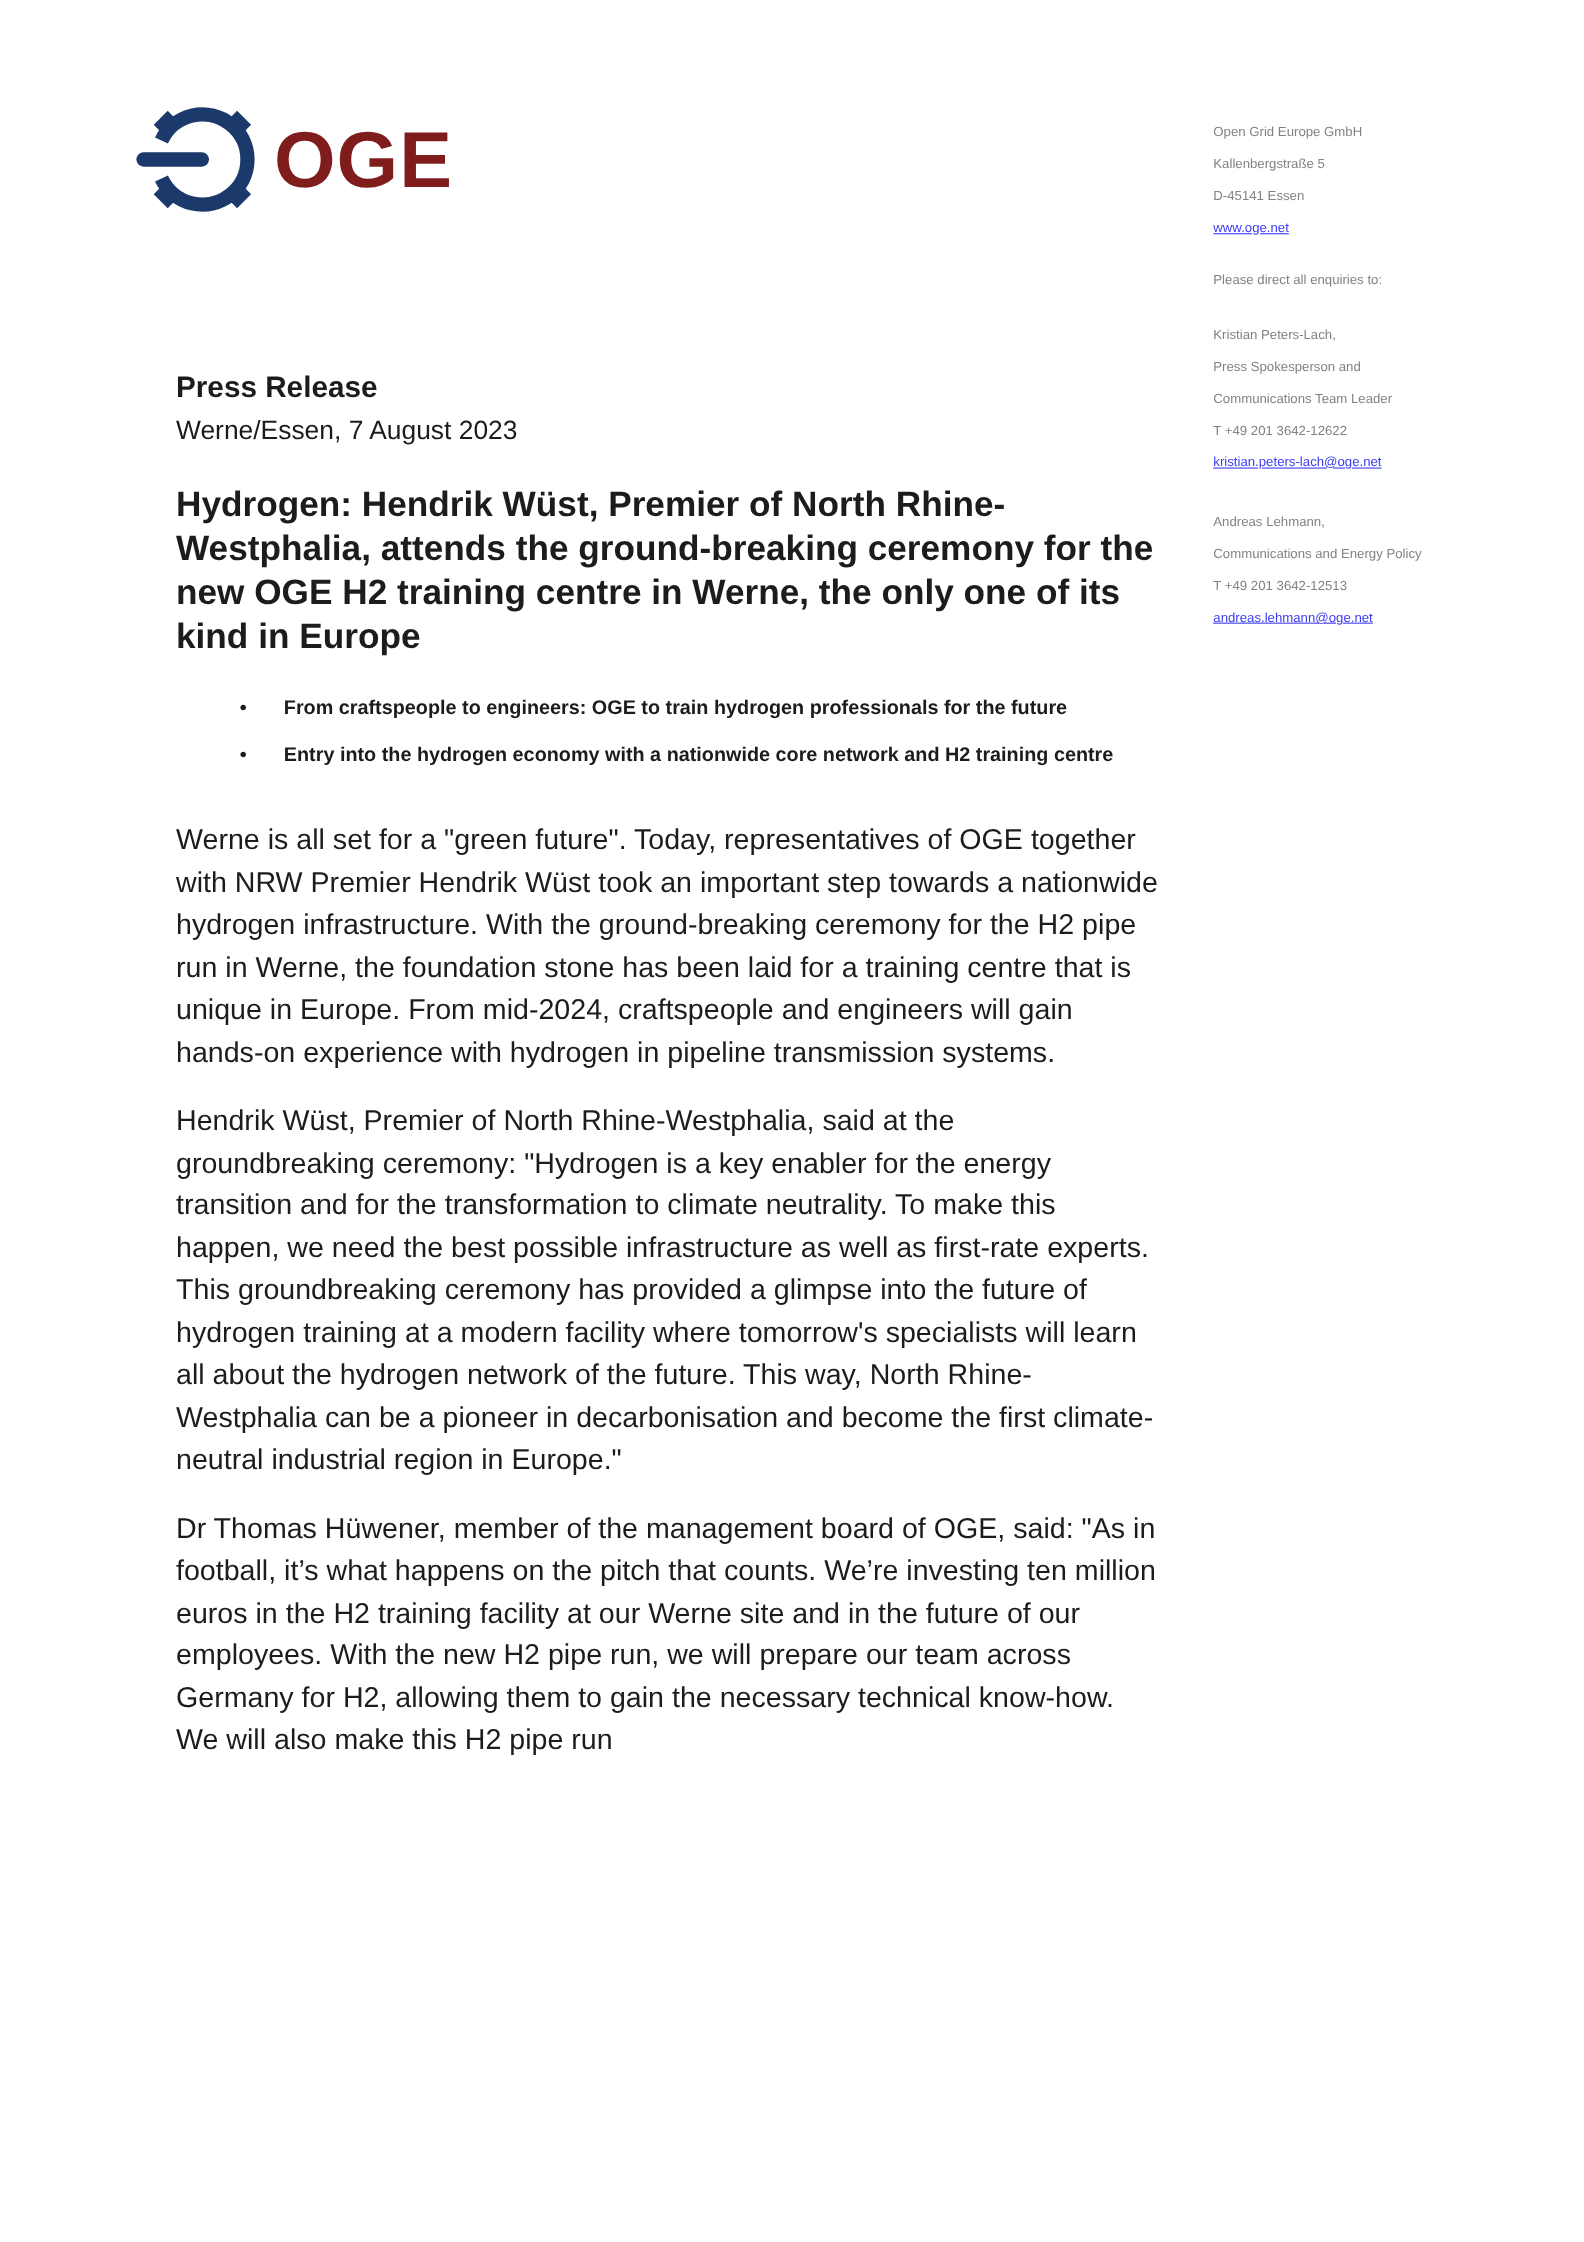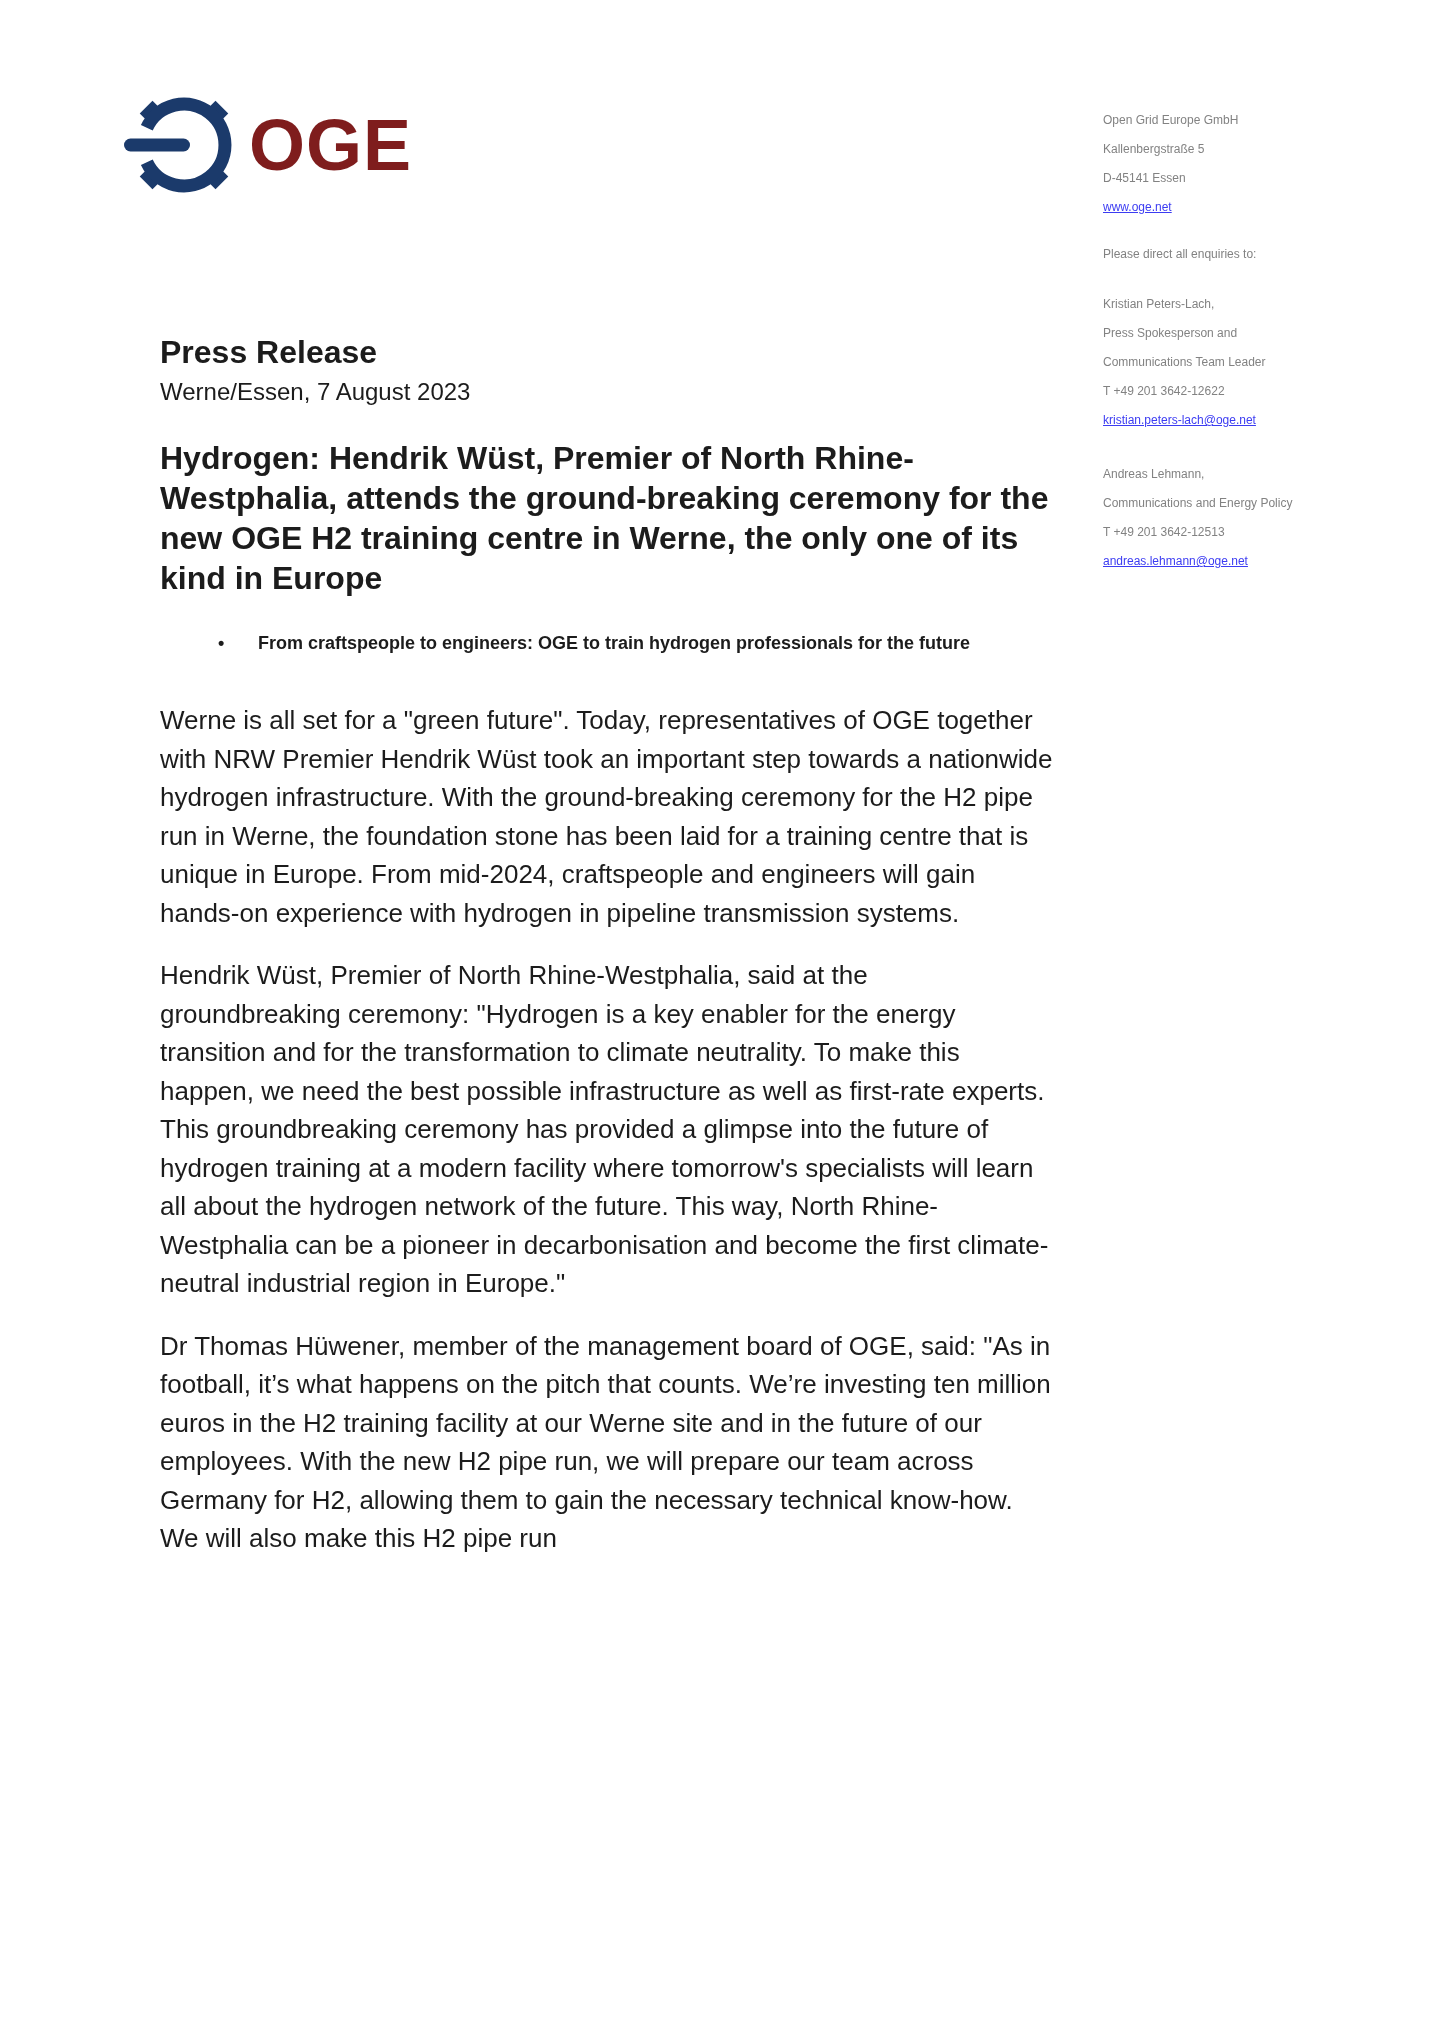--- a/index.html
+++ b/index.html
@@ -56,21 +56,21 @@
   }
 
   
   .main {
     position: absolute;
     left: 160px;
     top: 336px;
     width: 893px;
   }
   .kicker {
-    font-size: 32px;
+    font-size: 27px;
     font-weight: bold;
     line-height: 32px;
     margin: 0;
   }
   .dateline {
     font-size: 24px;
     line-height: 32px;
     margin: 8px 0 0 0;
   }
   .headline {
@@ -152,20 +152,21 @@
 </div>
 
 <div class="main">
   <h2 class="kicker">Press Release</h2>
   <div class="dateline">Werne/Essen, 7 August 2023</div>
 
   <h1 class="headline">Hydrogen: Hendrik Wüst, Premier of North Rhine-Westphalia, attends the ground-breaking ceremony for the new OGE H2 training centre in Werne, the only one of its kind in Europe</h1>
 
   <ul class="bullets">
     <li>From craftspeople to engineers: OGE to train hydrogen professionals for the future</li>
+    <li>Entry into the hydrogen economy with a nationwide core network and H2 training centre</li>
   </ul>
 
   <div class="bodytext">
     <p class="first">Werne is all set for a "green future". Today, representatives of OGE together with NRW Premier Hendrik Wüst took an important step towards a nationwide hydrogen infrastructure. With the ground-breaking ceremony for the H2 pipe run in Werne, the foundation stone has been laid for a training centre that is unique in Europe. From mid-2024, craftspeople and engineers will gain hands-on experience with hydrogen in pipeline transmission systems.</p>
     <p>Hendrik Wüst, Premier of North Rhine-Westphalia, said at the groundbreaking ceremony: "Hydrogen is a key enabler for the energy transition and for the transformation to climate neutrality. To make this happen, we need the best possible infrastructure as well as first-rate experts. This groundbreaking ceremony has provided a glimpse into the future of hydrogen training at a modern facility where tomorrow's specialists will learn all about the hydrogen network of the future. This way, North Rhine-Westphalia can be a pioneer in decarbonisation and become the first climate-neutral industrial region in Europe."</p>
     <p>Dr Thomas Hüwener, member of the management board of OGE, said: "As in football, it’s what happens on the pitch that counts. We’re investing ten million euros in the H2 training facility at our Werne site and in the future of our employees. With the new H2 pipe run, we will prepare our team across Germany for H2, allowing them to gain the necessary technical know-how. We will also make this H2 pipe run</p>
   </div>
 </div>
 
 </body></html>

